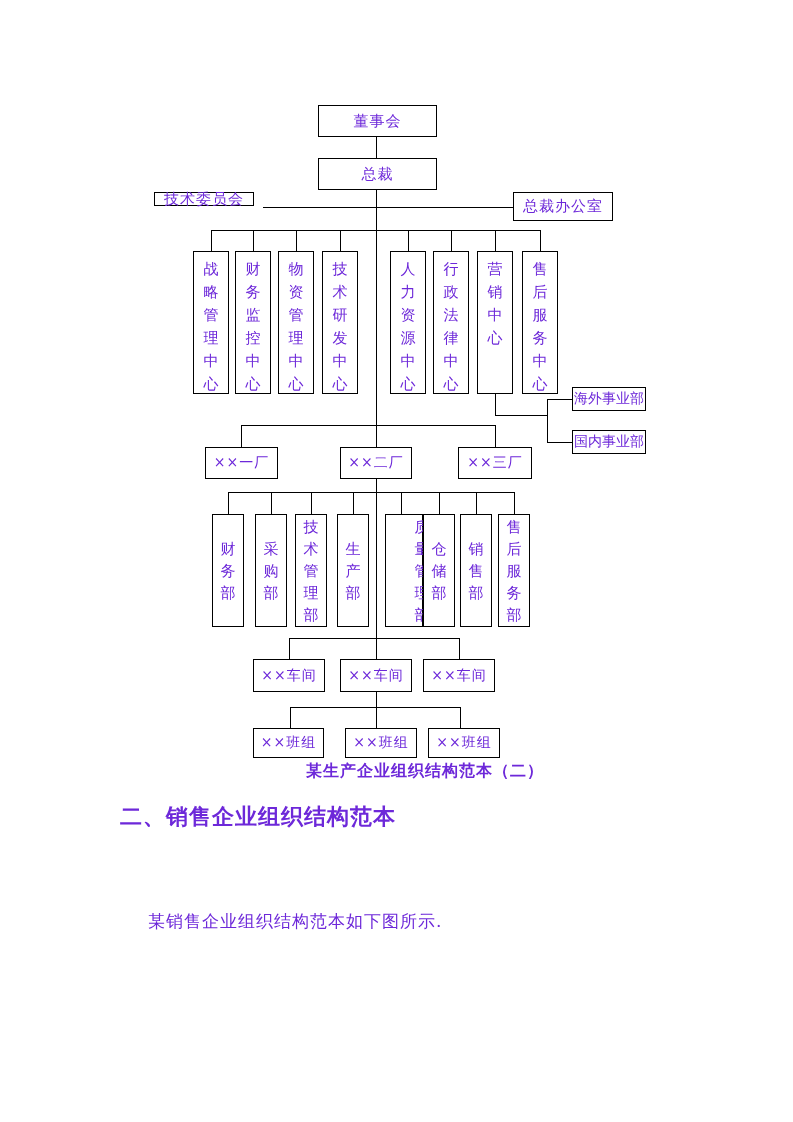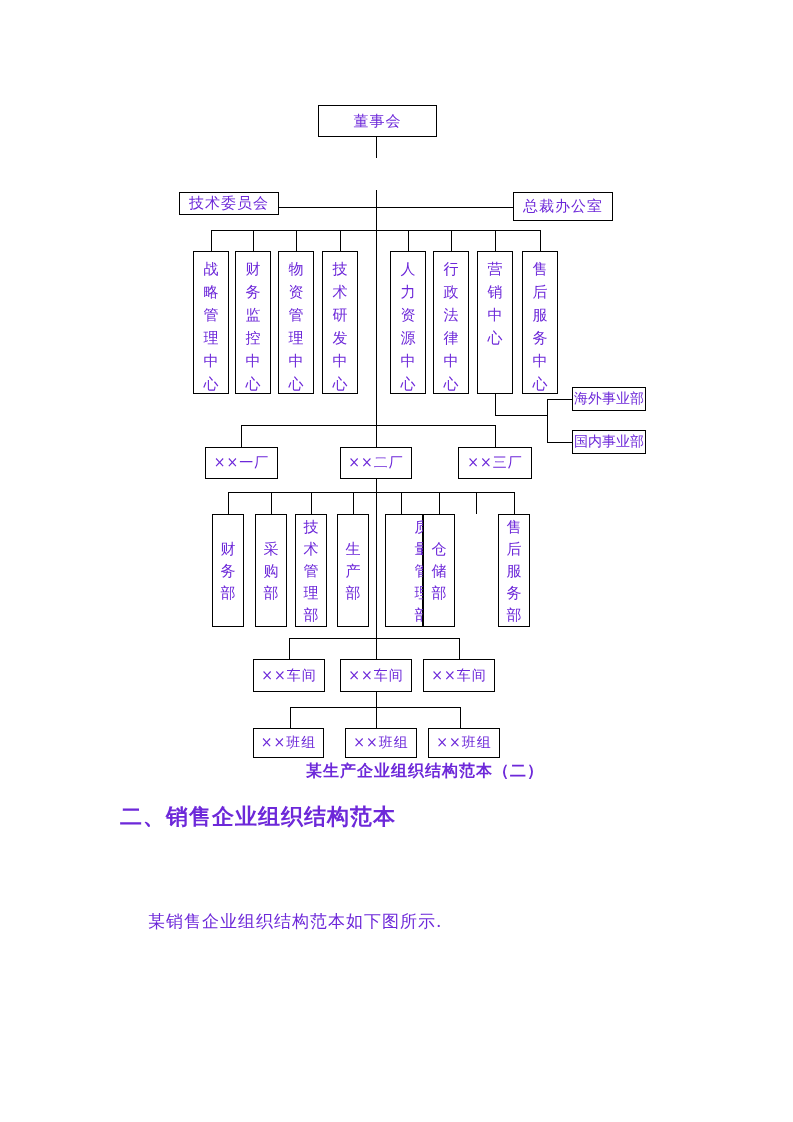--- a/index.html
+++ b/index.html
@@ -113,21 +113,24 @@
     <div class="vline" style="left:459px;top:638px;height:21px;"></div>
 
     <div class="hline" style="left:290px;top:707px;width:171px;"></div>
     <div class="vline" style="left:290px;top:707px;height:21px;"></div>
     <div class="vline" style="left:460px;top:707px;height:21px;"></div>
   </div>
 
   <div class="box" style="left:318px;top:105px;width:119px;height:32px;">
     <span>董事会</span>
   </div>
-  <div class="box" style="left:179px;top:192px;width:100px;height:23px;">
+  <div class="box" style="left:318px;top:158px;width:119px;height:32px;">
+    <span>总裁</span>
+  </div>
+  <div class="box" style="left:154px;top:192px;width:100px;height:14px;">
     <span>技术委员会</span>
   </div>
   <div class="box" style="left:513px;top:192px;width:100px;height:29px;">
     <span>总裁办公室</span>
   </div>
 
   <div class="box vbox vtop" style="left:193px;top:251px;width:36px;height:143px;">
     <span class="vtext">战略管理中心</span>
   </div>
   <div class="box vbox vtop" style="left:235px;top:251px;width:36px;height:143px;">
@@ -180,20 +183,23 @@
   </div>
   <div class="box vbox vmid" style="left:337px;top:514px;width:32px;height:113px;">
     <span class="vtext">生产部</span>
   </div>
   <div class="box vbox vmid" style="left:385px;top:514px;width:32px;height:113px;padding-left:36px;">
     <span class="vtext">质量管理部</span>
   </div>
   <div class="box vbox vmid" style="left:423px;top:514px;width:32px;height:113px;">
     <span class="vtext">仓储部</span>
   </div>
+  <div class="box vbox vmid" style="left:460px;top:514px;width:32px;height:113px;">
+    <span class="vtext">销售部</span>
+  </div>
   <div class="box vbox vmid" style="left:498px;top:514px;width:32px;height:113px;">
     <span class="vtext">售后服务部</span>
   </div>
 
   <div class="box" style="left:253px;top:659px;width:72px;height:33px;font-size:14px;">
     <span>××车间</span>
   </div>
   <div class="box" style="left:340px;top:659px;width:72px;height:33px;font-size:14px;">
     <span>××车间</span>
   </div>

